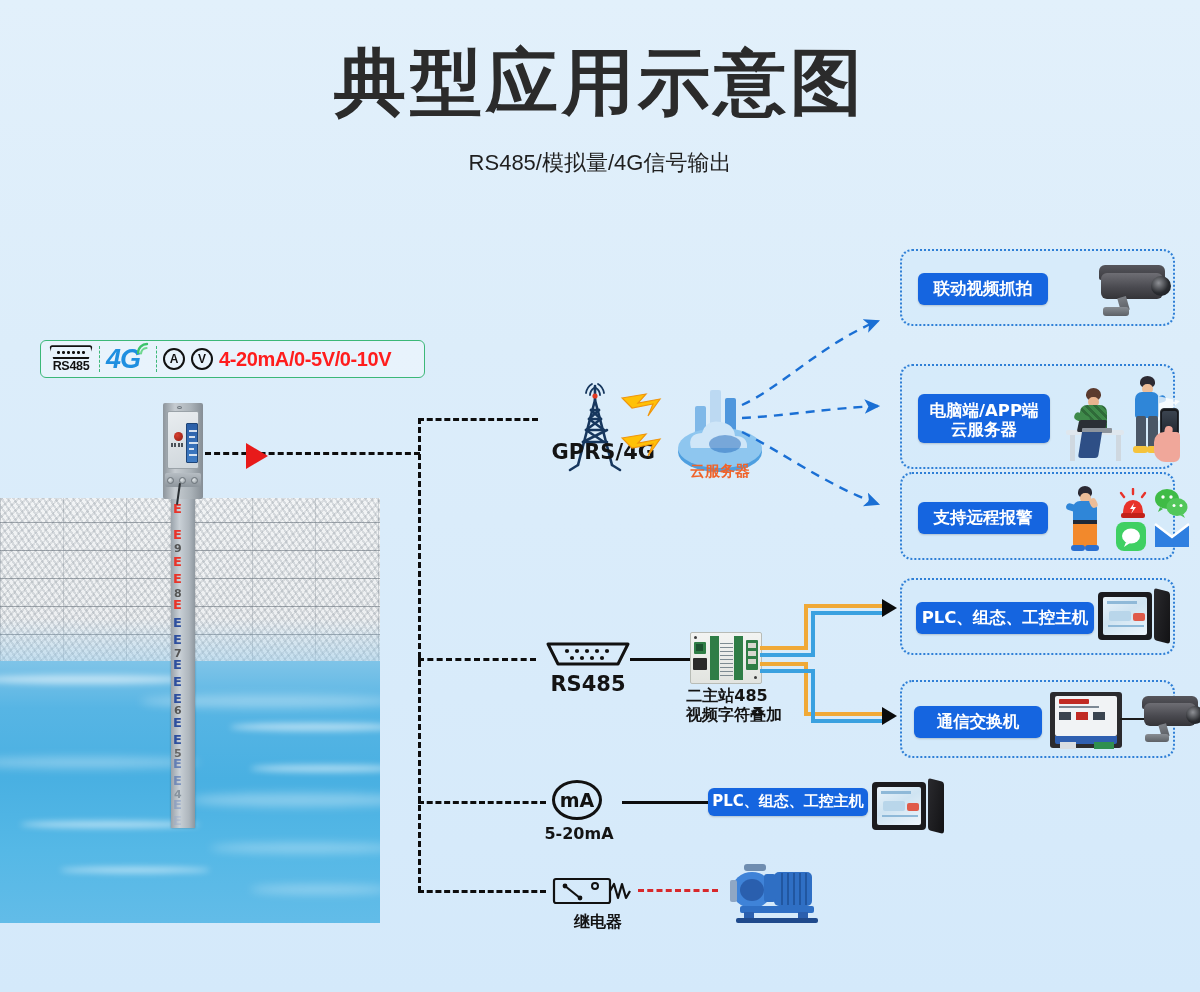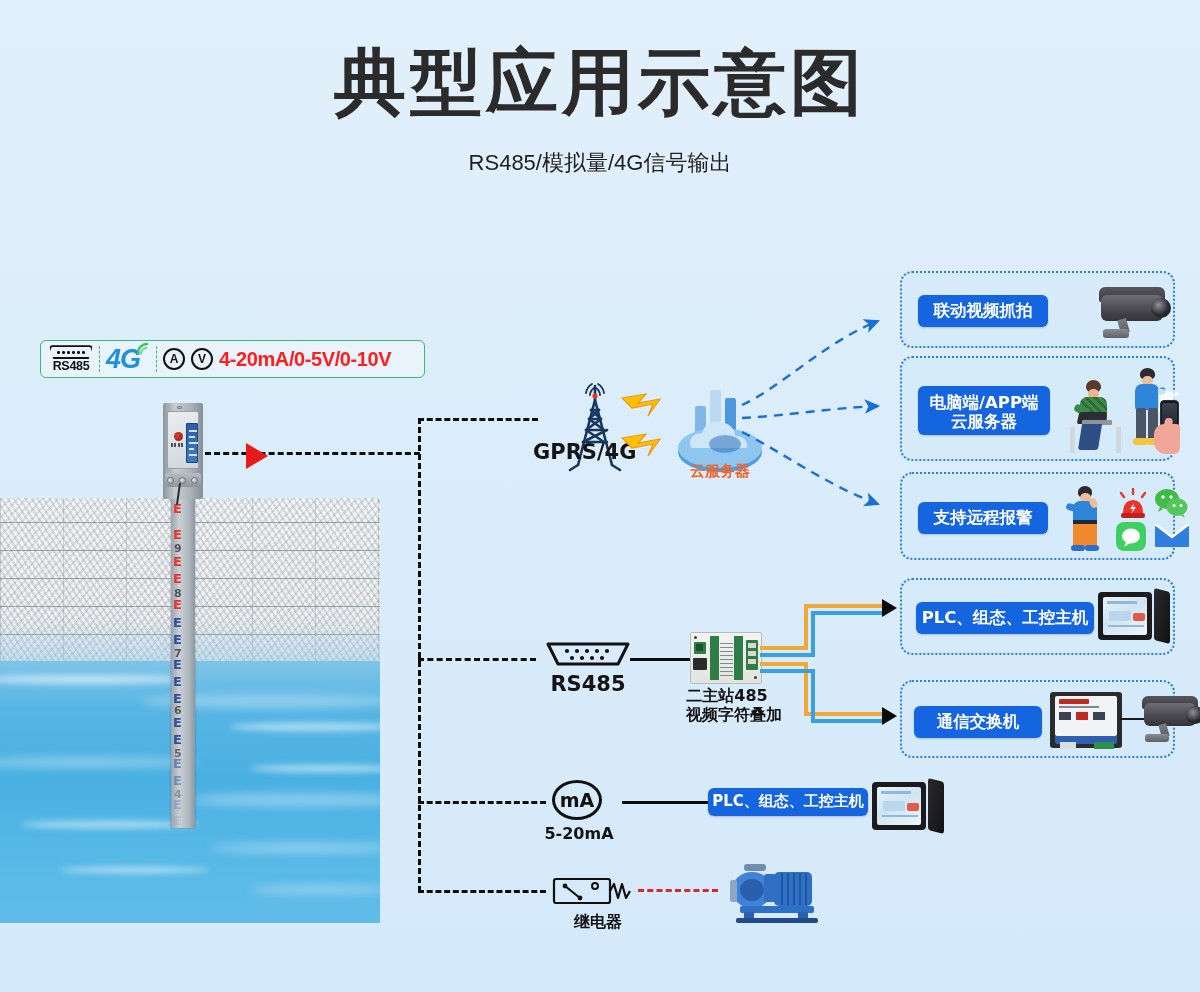--- a/index.html
+++ b/index.html
@@ -266,21 +266,21 @@
       </g>
       <g stroke="#17375e" stroke-width="1.8" fill="none" stroke-linecap="round">
         <path d="M46 13 A13 13 0 0 1 52 4"></path>
         <path d="M50 15 A9 9 0 0 1 54 8"></path>
         <path d="M64 13 A13 13 0 0 0 58 4"></path>
         <path d="M60 15 A9 9 0 0 0 56 8"></path>
       </g>
       <circle cx="55" cy="16" r="2.6" fill="#e33a22"></circle>
     </svg>
   </div>
-  <div class="abs nodelabel" style="left:533px;top:440px;width:122px;text-align:left;">GPRS/4G</div>
+  <div class="abs nodelabel" style="left:533px;top:440px;width:122px;text-align:right;">GPRS/4G</div>
 
   <div class="abs" style="left:620px;top:392px;">
     <svg width="58" height="26" viewBox="0 0 58 26">
       <path d="M2 6 L26 2 L18 11 L40 7 L28 24 L33 12 L12 16 Z" fill="#ffc107" stroke="#f0960c" stroke-width="1.2"></path>
     </svg>
   </div>
   <div class="abs" style="left:620px;top:432px;">
     <svg width="58" height="26" viewBox="0 0 58 26">
       <path d="M2 6 L26 2 L18 11 L40 7 L28 24 L33 12 L12 16 Z" fill="#ffc107" stroke="#f0960c" stroke-width="1.2"></path>
     </svg>
@@ -303,32 +303,32 @@
     <defs>
       <marker id="bArrow" markerWidth="7" markerHeight="7" refX="5.6" refY="3" orient="auto">
         <path d="M0,0 L6.5,3 L0,6 L1.6,3 Z" fill="#1a6fd4"></path>
       </marker>
     </defs>
     <path d="M2 125 C40 108 85 62 138 41" stroke="#1a6fd4" stroke-width="2.4" fill="none" stroke-dasharray="9 7" marker-end="url(#bArrow)"></path>
     <path d="M2 138 C45 136 90 128 138 126" stroke="#1a6fd4" stroke-width="2.4" fill="none" stroke-dasharray="9 7" marker-end="url(#bArrow)"></path>
     <path d="M2 152 C42 172 86 205 138 224" stroke="#1a6fd4" stroke-width="2.4" fill="none" stroke-dasharray="9 7" marker-end="url(#bArrow)"></path>
   </svg>
 
-  <div class="abs panel" style="left:900px;top:271px;width:275px;height:77px;">
+  <div class="abs panel" style="left:900px;top:249px;width:275px;height:77px;">
     <div class="ptag cn" style="left:16px;top:22px;width:130px;height:32px;font-size:16.5px;padding-top:6px;">联动视频抓拍</div>
     <div style="position:absolute;left:175px;top:10px;width:95px;height:58px;">
       <div class="cam-hood" style="left:22px;top:4px;width:66px;height:15px;"></div>
       <div class="cam-body" style="left:24px;top:12px;width:62px;height:26px;"></div>
       <div class="cam-lens" style="left:74px;top:15px;width:20px;height:20px;"></div>
       <div class="cam-mount" style="left:42px;top:36px;width:9px;height:14px;transform:rotate(-16deg);"></div>
       <div class="cam-base" style="left:26px;top:46px;width:26px;height:9px;"></div>
     </div>
   </div>
 
-  <div class="abs panel" style="left:900px;top:356px;width:275px;height:105px;">
+  <div class="abs panel" style="left:900px;top:364px;width:275px;height:105px;">
     <div class="ptag cn" style="left:16px;top:28px;width:132px;height:49px;font-size:16.5px;padding-top:7px;">
       <div>电脑端/APP端</div>
       <div>云服务器</div>
     </div>
 
     <div style="position:absolute;left:158px;top:18px;width:72px;height:80px;">
       <div class="ph" style="left:26px;top:4px;width:15px;height:13px;border-radius:50% 50% 45% 45%;background:#5b3a2e;"></div>
       <div class="ph" style="left:28px;top:13px;width:11px;height:10px;border-radius:5px;background:#e9b48f;"></div>
       <div class="ph" style="left:20px;top:21px;width:27px;height:26px;border-radius:7px 7px 3px 3px;
            background:repeating-linear-gradient(45deg,#3f8a4a 0 3px,#2f6b39 3px 6px);"></div>

